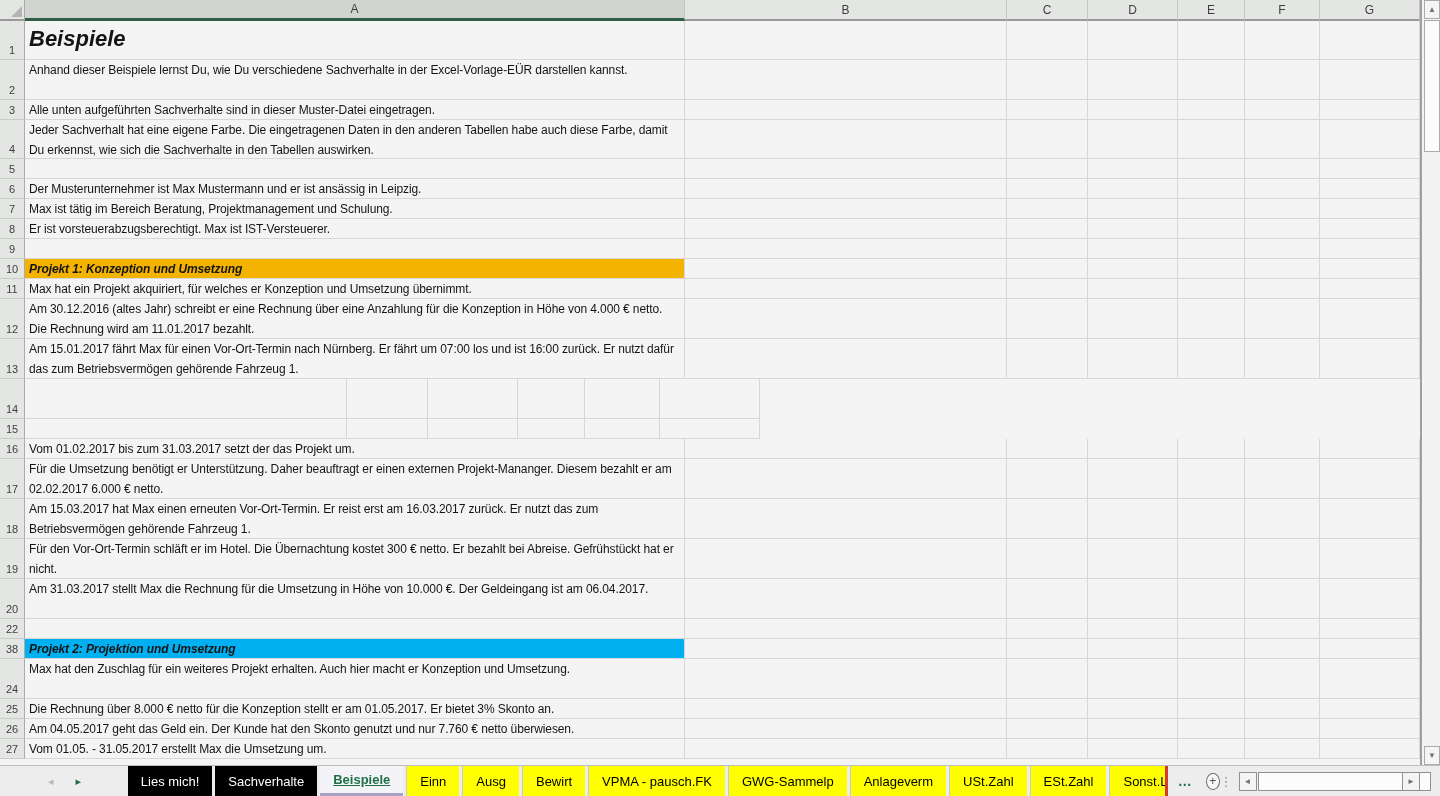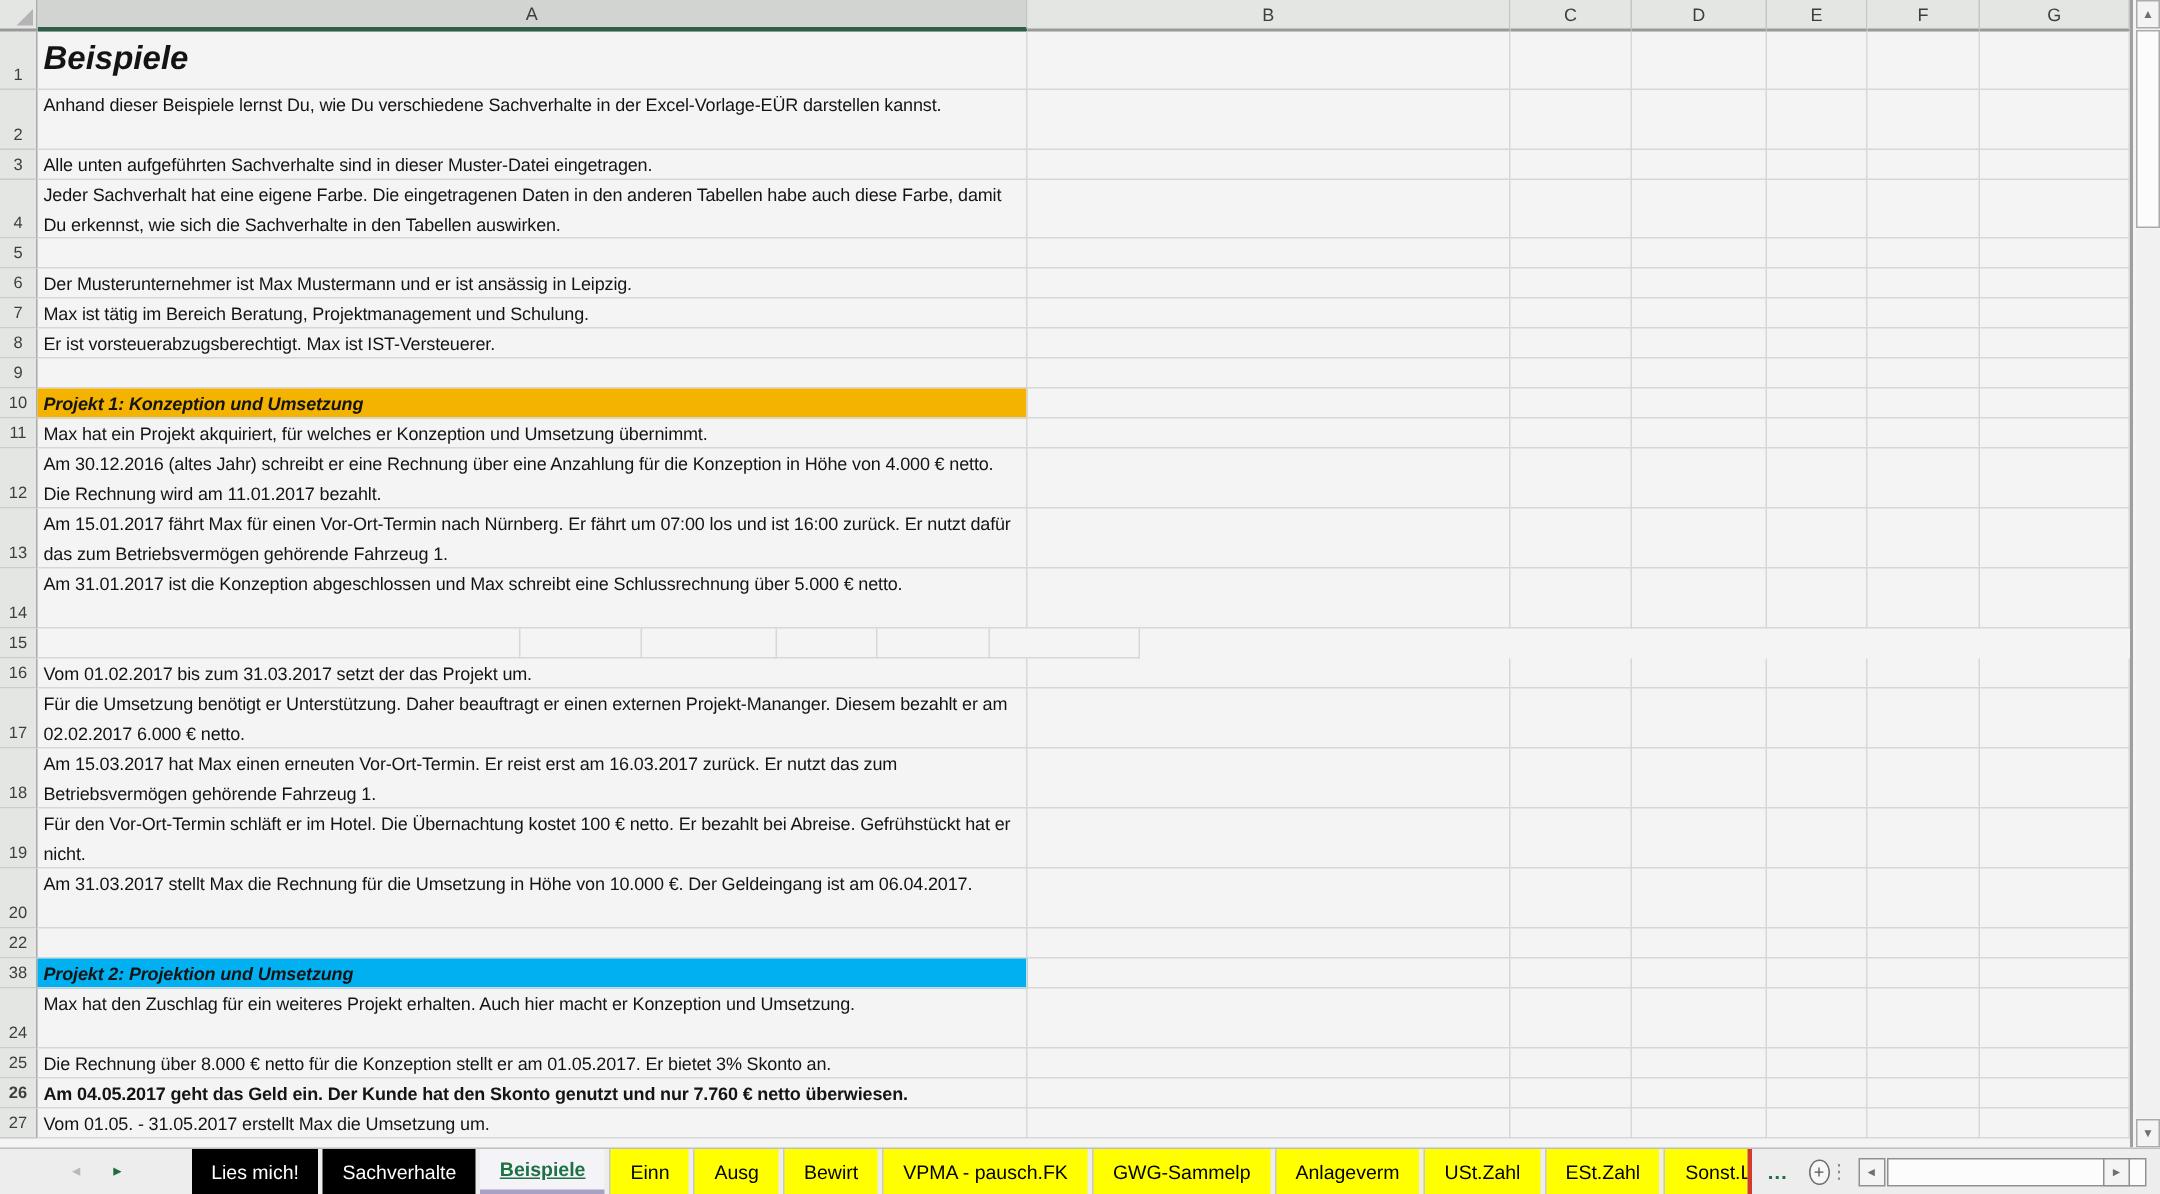--- a/index.html
+++ b/index.html
@@ -249,23 +249,20 @@
           </div>
           <div class="cell" style="width: 322px;"></div>
           <div class="cell" style="width: 81px;"></div>
           <div class="cell" style="width: 90px;"></div>
           <div class="cell" style="width: 67px;"></div>
           <div class="cell" style="width: 75px;"></div>
           <div class="cell" style="width: 100px;"></div>
         </div>
         <div class="row" style="height: 40px;">
           <div class="rowhead">14</div>
-          <div class="cell cellA">
-            <span>Am 31.01.2017 ist die Konzeption abgeschlossen und Max schreibt eine Schlussrechnung über 5.000 € netto.</span>
-          </div>
           <div class="cell" style="width: 322px;"></div>
           <div class="cell" style="width: 81px;"></div>
           <div class="cell" style="width: 90px;"></div>
           <div class="cell" style="width: 67px;"></div>
           <div class="cell" style="width: 75px;"></div>
           <div class="cell" style="width: 100px;"></div>
         </div>
         <div class="row" style="height: 20px;">
           <div class="rowhead">15</div>
           <div class="cell" style="width: 322px;"></div>
@@ -307,21 +304,21 @@
           <div class="cell" style="width: 322px;"></div>
           <div class="cell" style="width: 81px;"></div>
           <div class="cell" style="width: 90px;"></div>
           <div class="cell" style="width: 67px;"></div>
           <div class="cell" style="width: 75px;"></div>
           <div class="cell" style="width: 100px;"></div>
         </div>
         <div class="row" style="height: 40px;">
           <div class="rowhead">19</div>
           <div class="cell cellA">
-            <span>Für den Vor-Ort-Termin schläft er im Hotel. Die Übernachtung kostet 100 € netto. Er bezahlt bei Abreise. Gefrühstückt hat er nicht.</span>
+            <span>Für den Vor-Ort-Termin schläft er im Hotel. Die Übernachtung kostet 300 € netto. Er bezahlt bei Abreise. Gefrühstückt hat er nicht.</span>
           </div>
           <div class="cell" style="width: 322px;"></div>
           <div class="cell" style="width: 81px;"></div>
           <div class="cell" style="width: 90px;"></div>
           <div class="cell" style="width: 67px;"></div>
           <div class="cell" style="width: 75px;"></div>
           <div class="cell" style="width: 100px;"></div>
         </div>
         <div class="row" style="height: 40px;">
           <div class="rowhead">20</div>
@@ -376,21 +373,21 @@
           <div class="cell cellA">
             <span>Die Rechnung über 8.000 € netto für die Konzeption stellt er am 01.05.2017. Er bietet 3% Skonto an.</span>
           </div>
           <div class="cell" style="width: 322px;"></div>
           <div class="cell" style="width: 81px;"></div>
           <div class="cell" style="width: 90px;"></div>
           <div class="cell" style="width: 67px;"></div>
           <div class="cell" style="width: 75px;"></div>
           <div class="cell" style="width: 100px;"></div>
         </div>
-        <div class="row" style="height: 20px; font-weight: bold;">
+        <div class="row" style="height: 20px;">
           <div class="rowhead">26</div>
           <div class="cell cellA">
             <span>Am 04.05.2017 geht das Geld ein. Der Kunde hat den Skonto genutzt und nur 7.760 € netto überwiesen.</span>
           </div>
           <div class="cell" style="width: 322px;"></div>
           <div class="cell" style="width: 81px;"></div>
           <div class="cell" style="width: 90px;"></div>
           <div class="cell" style="width: 67px;"></div>
           <div class="cell" style="width: 75px;"></div>
           <div class="cell" style="width: 100px;"></div>

